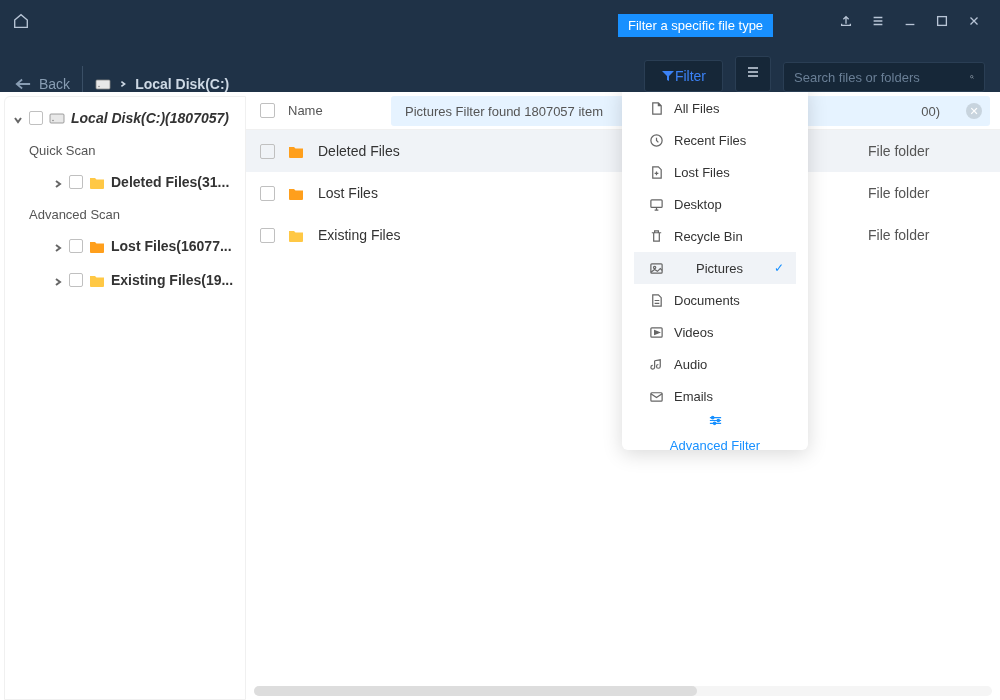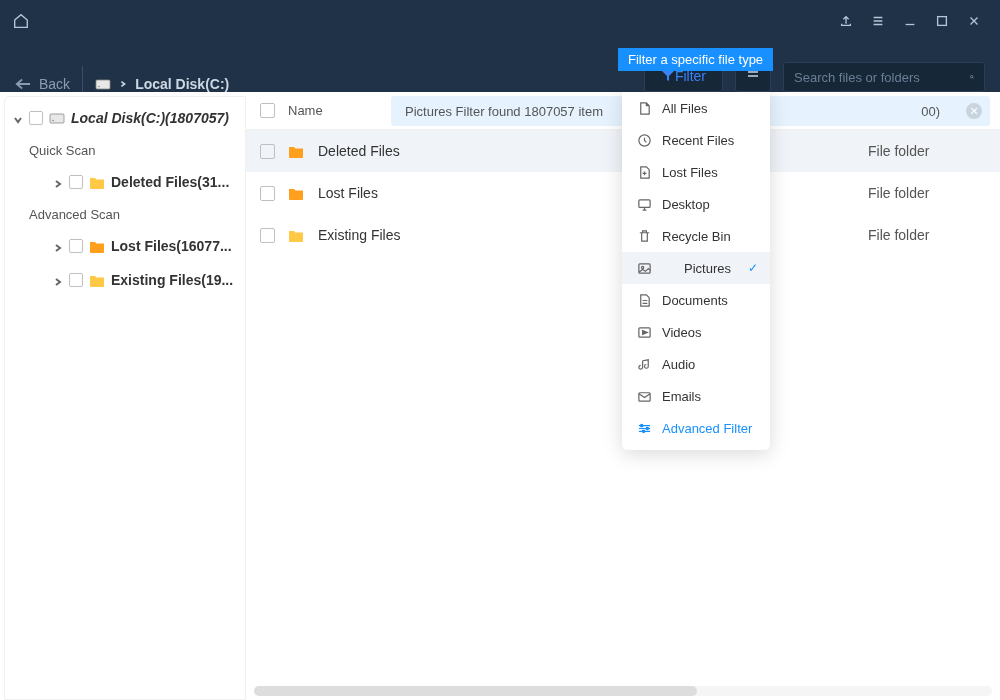--- a/index.html
+++ b/index.html
@@ -8,21 +8,21 @@
     .window { width: 1000px; height: 700px; display: flex; flex-direction: column; background: #fff; }
     
     
     .titlebar { height: 42px; background: #1f3247; display: flex; align-items: center; justify-content: space-between; padding: 0 12px; }
     .titlebar-left { display: flex; align-items: center; gap: 8px; }
     .home-icon { width: 18px; height: 18px; fill: none; stroke: #b8c5d6; stroke-width: 1.5; cursor: pointer; }
     .titlebar-right { display: flex; align-items: center; gap: 4px; }
     .win-btn { width: 28px; height: 28px; display: flex; align-items: center; justify-content: center; cursor: pointer; color: #b8c5d6; }
     .win-btn svg { width: 14px; height: 14px; stroke: currentColor; fill: none; stroke-width: 1.5; }
     
-    .tooltip-badge { position: absolute; top: 14px; left: 618px; background: #1890ff; color: #fff; padding: 4px 10px; font-size: 13px; z-index: 100; margin-top: 34px; }
+    .tooltip-badge { position: absolute; top: 14px; left: 618px; background: #1890ff; color: #fff; padding: 4px 10px; font-size: 13px; z-index: 100; }
     
     
     .toolbar { height: 50px; background: #1f3247; display: flex; align-items: flex-end; padding: 0 15px; gap: 12px; }
     .back-btn { display: flex; align-items: center; gap: 8px; color: #889db3; cursor: pointer; font-size: 14px; }
     .back-btn svg { width: 16px; height: 14px; stroke: currentColor; fill: none; stroke-width: 2; }
     .divider { width: 1px; height: 26px; background: #3a4f66; }
     .breadcrumb { display: flex; align-items: center; gap: 8px; color: #cdd8e4; font-size: 14px; font-weight: bold; }
     .drive-icon-small { width: 16px; height: 14px; }
     .breadcrumb svg.chev { width: 8px; height: 8px; stroke: #cdd8e4; fill: none; stroke-width: 2; }
     .toolbar-spacer { flex: 1; }
@@ -59,26 +59,26 @@
     
     .list-header { height: 38px; display: flex; align-items: center; padding: 0 22px 0 14px; border-bottom: 1px solid #f0f0f0; font-size: 13px; color: #555; }
     .list-row { height: 42px; display: flex; align-items: center; padding: 0 22px 0 14px; font-size: 14px; color: #333; cursor: pointer; }
     .list-row.sel { background: #f0f3f7; }
     .col-check { width: 28px; display: flex; align-items: center; }
     .col-name { flex: 1; display: flex; align-items: center; gap: 8px; }
     .col-type { width: 110px; text-align: left; color: #555; }
     .tiny-check { width: 15px; height: 15px; border: 1px solid #c0c0c0; border-radius: 2px; }
     
     
-    .filter-dropdown { position: absolute; top: -6px; left: 376px; width: 148px; background: #fff; border-radius: 6px; box-shadow: 0 4px 20px rgba(0,0,0,0.15); z-index: 50; padding: 6px 0; }
+    .filter-dropdown { position: absolute; top: -6px; left: 376px; width: 186px; background: #fff; border-radius: 6px; box-shadow: 0 4px 20px rgba(0,0,0,0.15); z-index: 50; padding: 6px 12px; }
     .filter-dropdown::before { content: ''; position: absolute; top: -7px; left: 70px; width: 0; height: 0; border-left: 7px solid transparent; border-right: 7px solid transparent; border-bottom: 7px solid #fff; }
     .dd-item { height: 32px; display: flex; align-items: center; padding: 0 14px; font-size: 13px; color: #333; cursor: pointer; gap: 10px; position: relative; }
     .dd-item.selected { background: #f0f3f7; gap: 32px; }
     .dd-item.selected::after { content: '✓'; position: absolute; right: 12px; color: #1890ff; font-size: 12px; }
-    .dd-item.advanced { color: #1890ff; }
+    .dd-item.advanced { color: #1890ff; flex-direction: column; }
     .dd-icon { width: 16px; height: 16px; flex-shrink: 0; display: flex; align-items: center; justify-content: center; }
     .dd-icon svg { width: 15px; height: 15px; stroke: #666; fill: none; stroke-width: 1.3; }
     .dd-item.advanced .dd-icon svg { stroke: #1890ff; }
     
     
     .hscroll { height: 10px; background: #f5f5f5; margin: 0 8px 4px 8px; border-radius: 5px; position: relative; }
     .hscroll-thumb { position: absolute; left: 0; top: 0; width: 60%; height: 100%; background: #ddd; border-radius: 5px; }
     
     
     .footer { height: 72px; border-top: 1px solid #e8e8e8; display: flex; align-items: center; padding: 0 24px; gap: 18px; }

